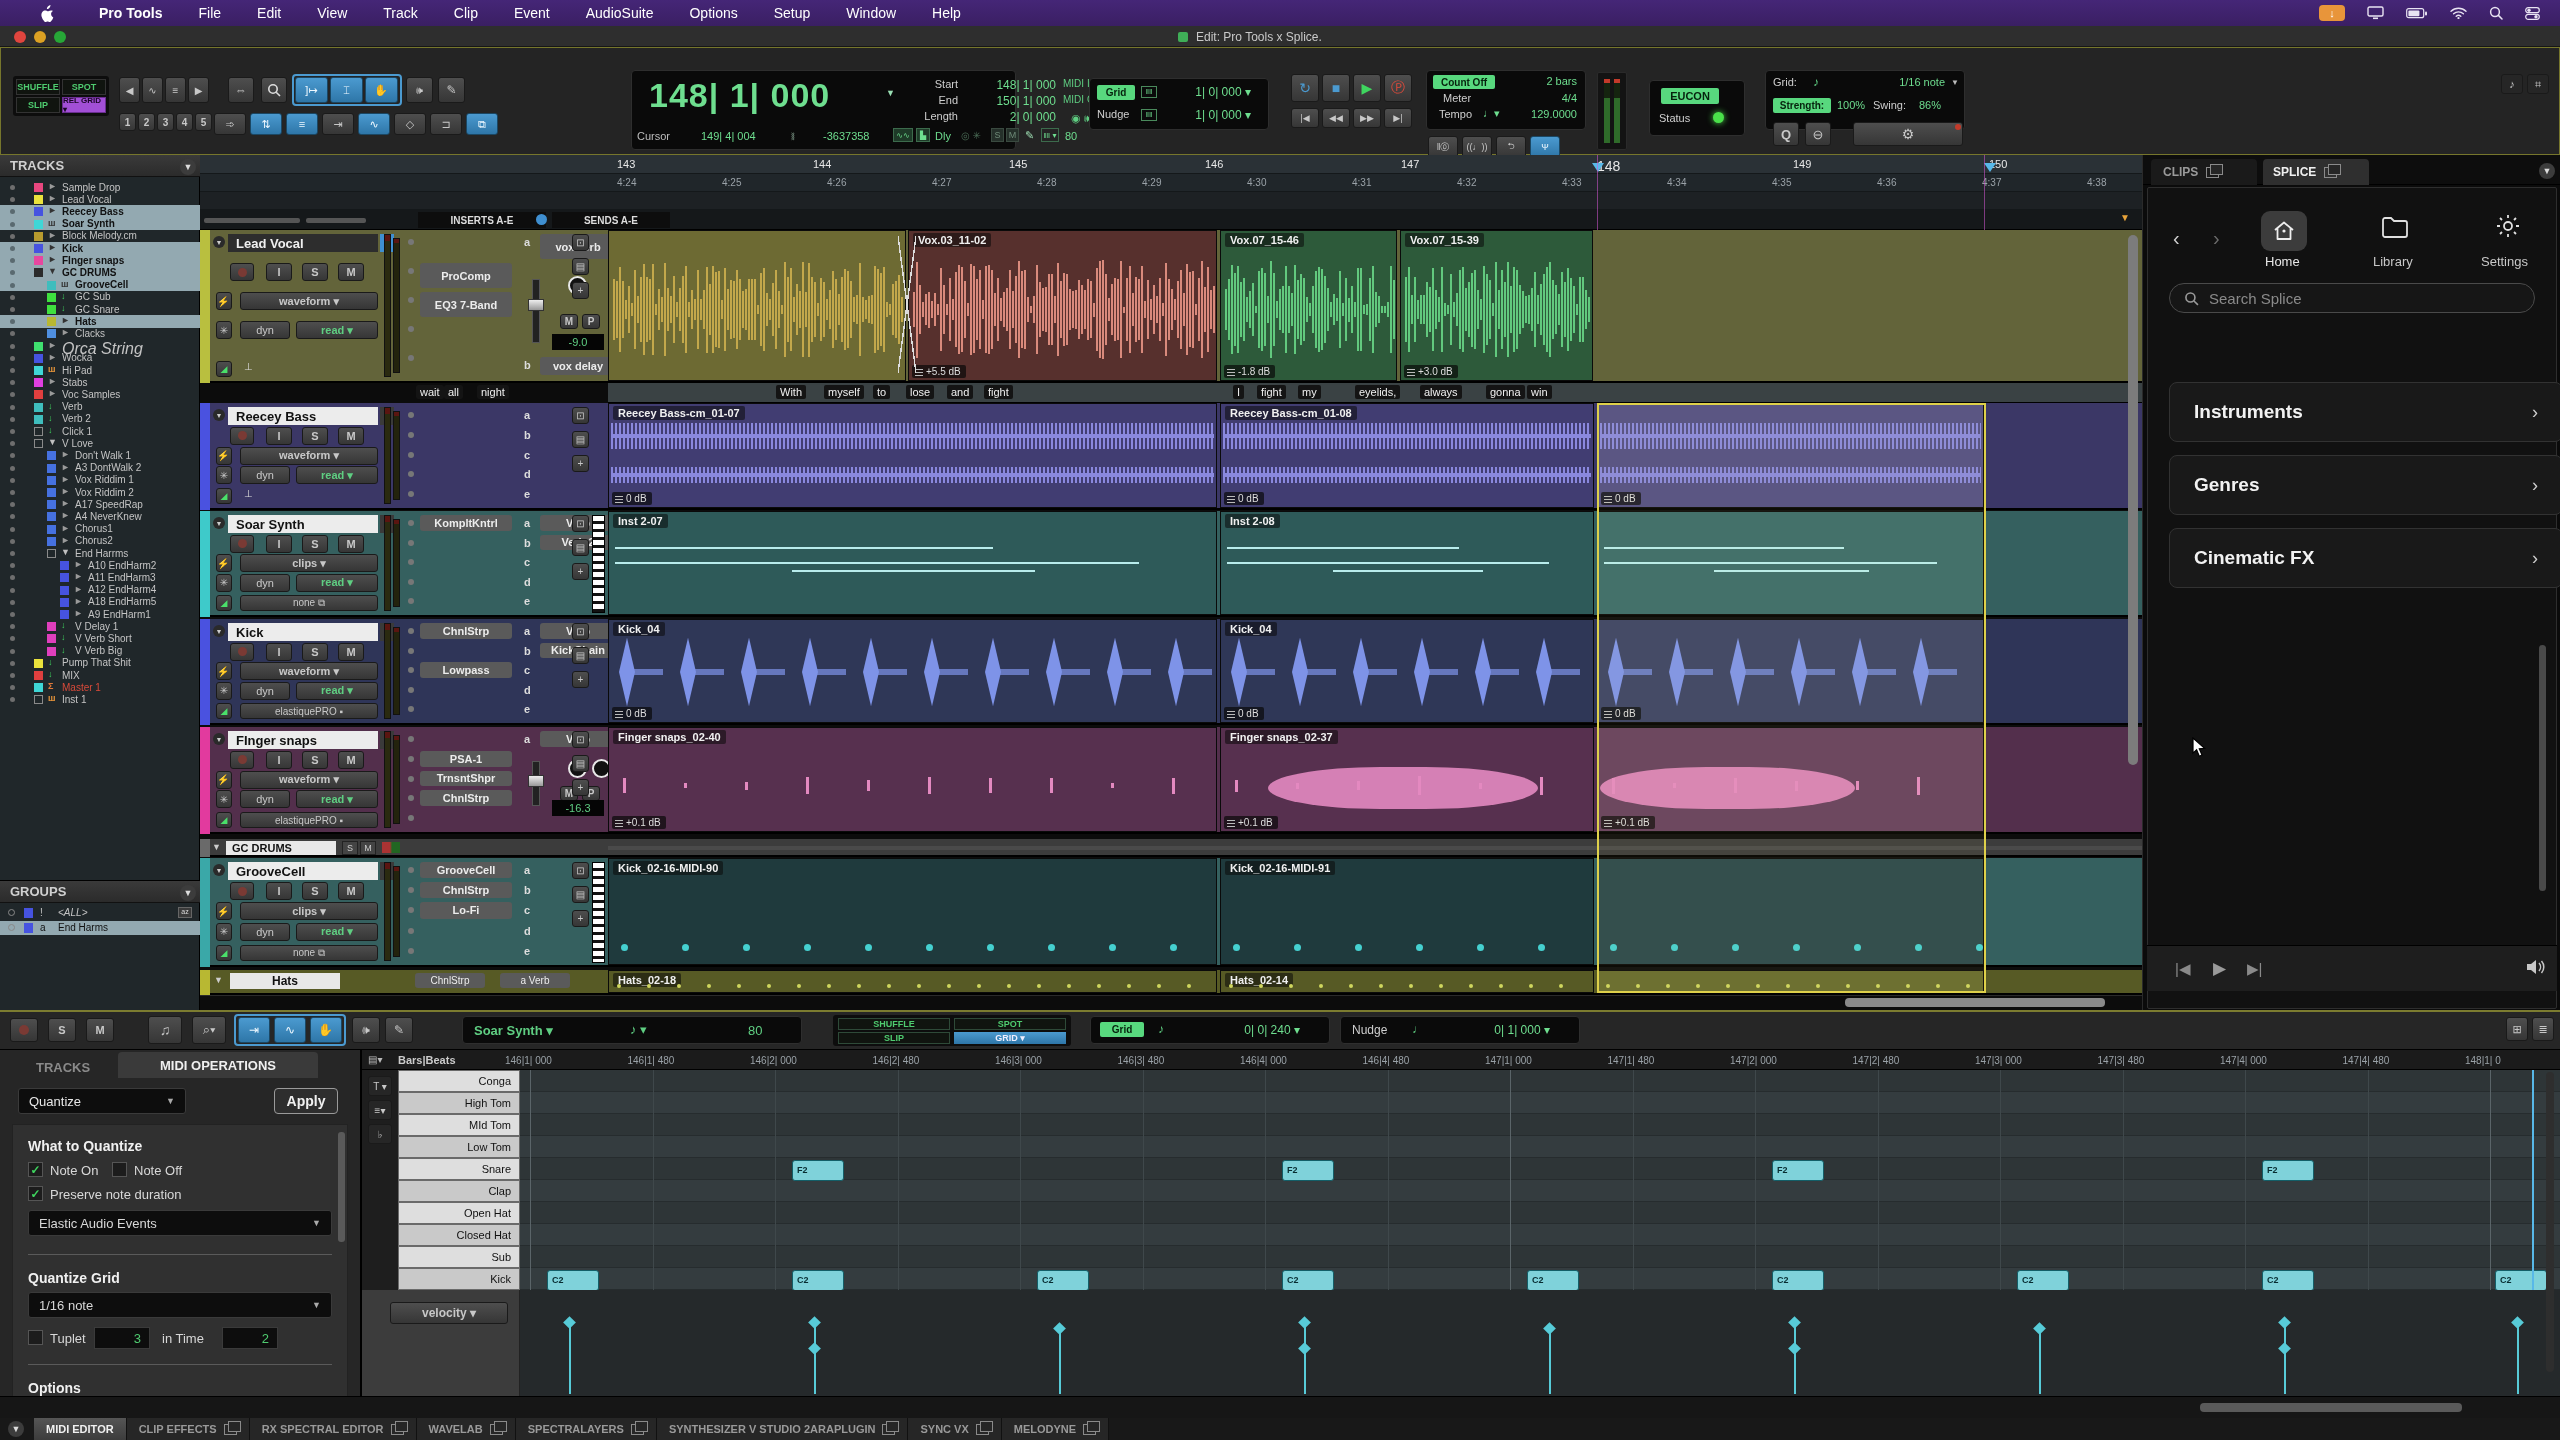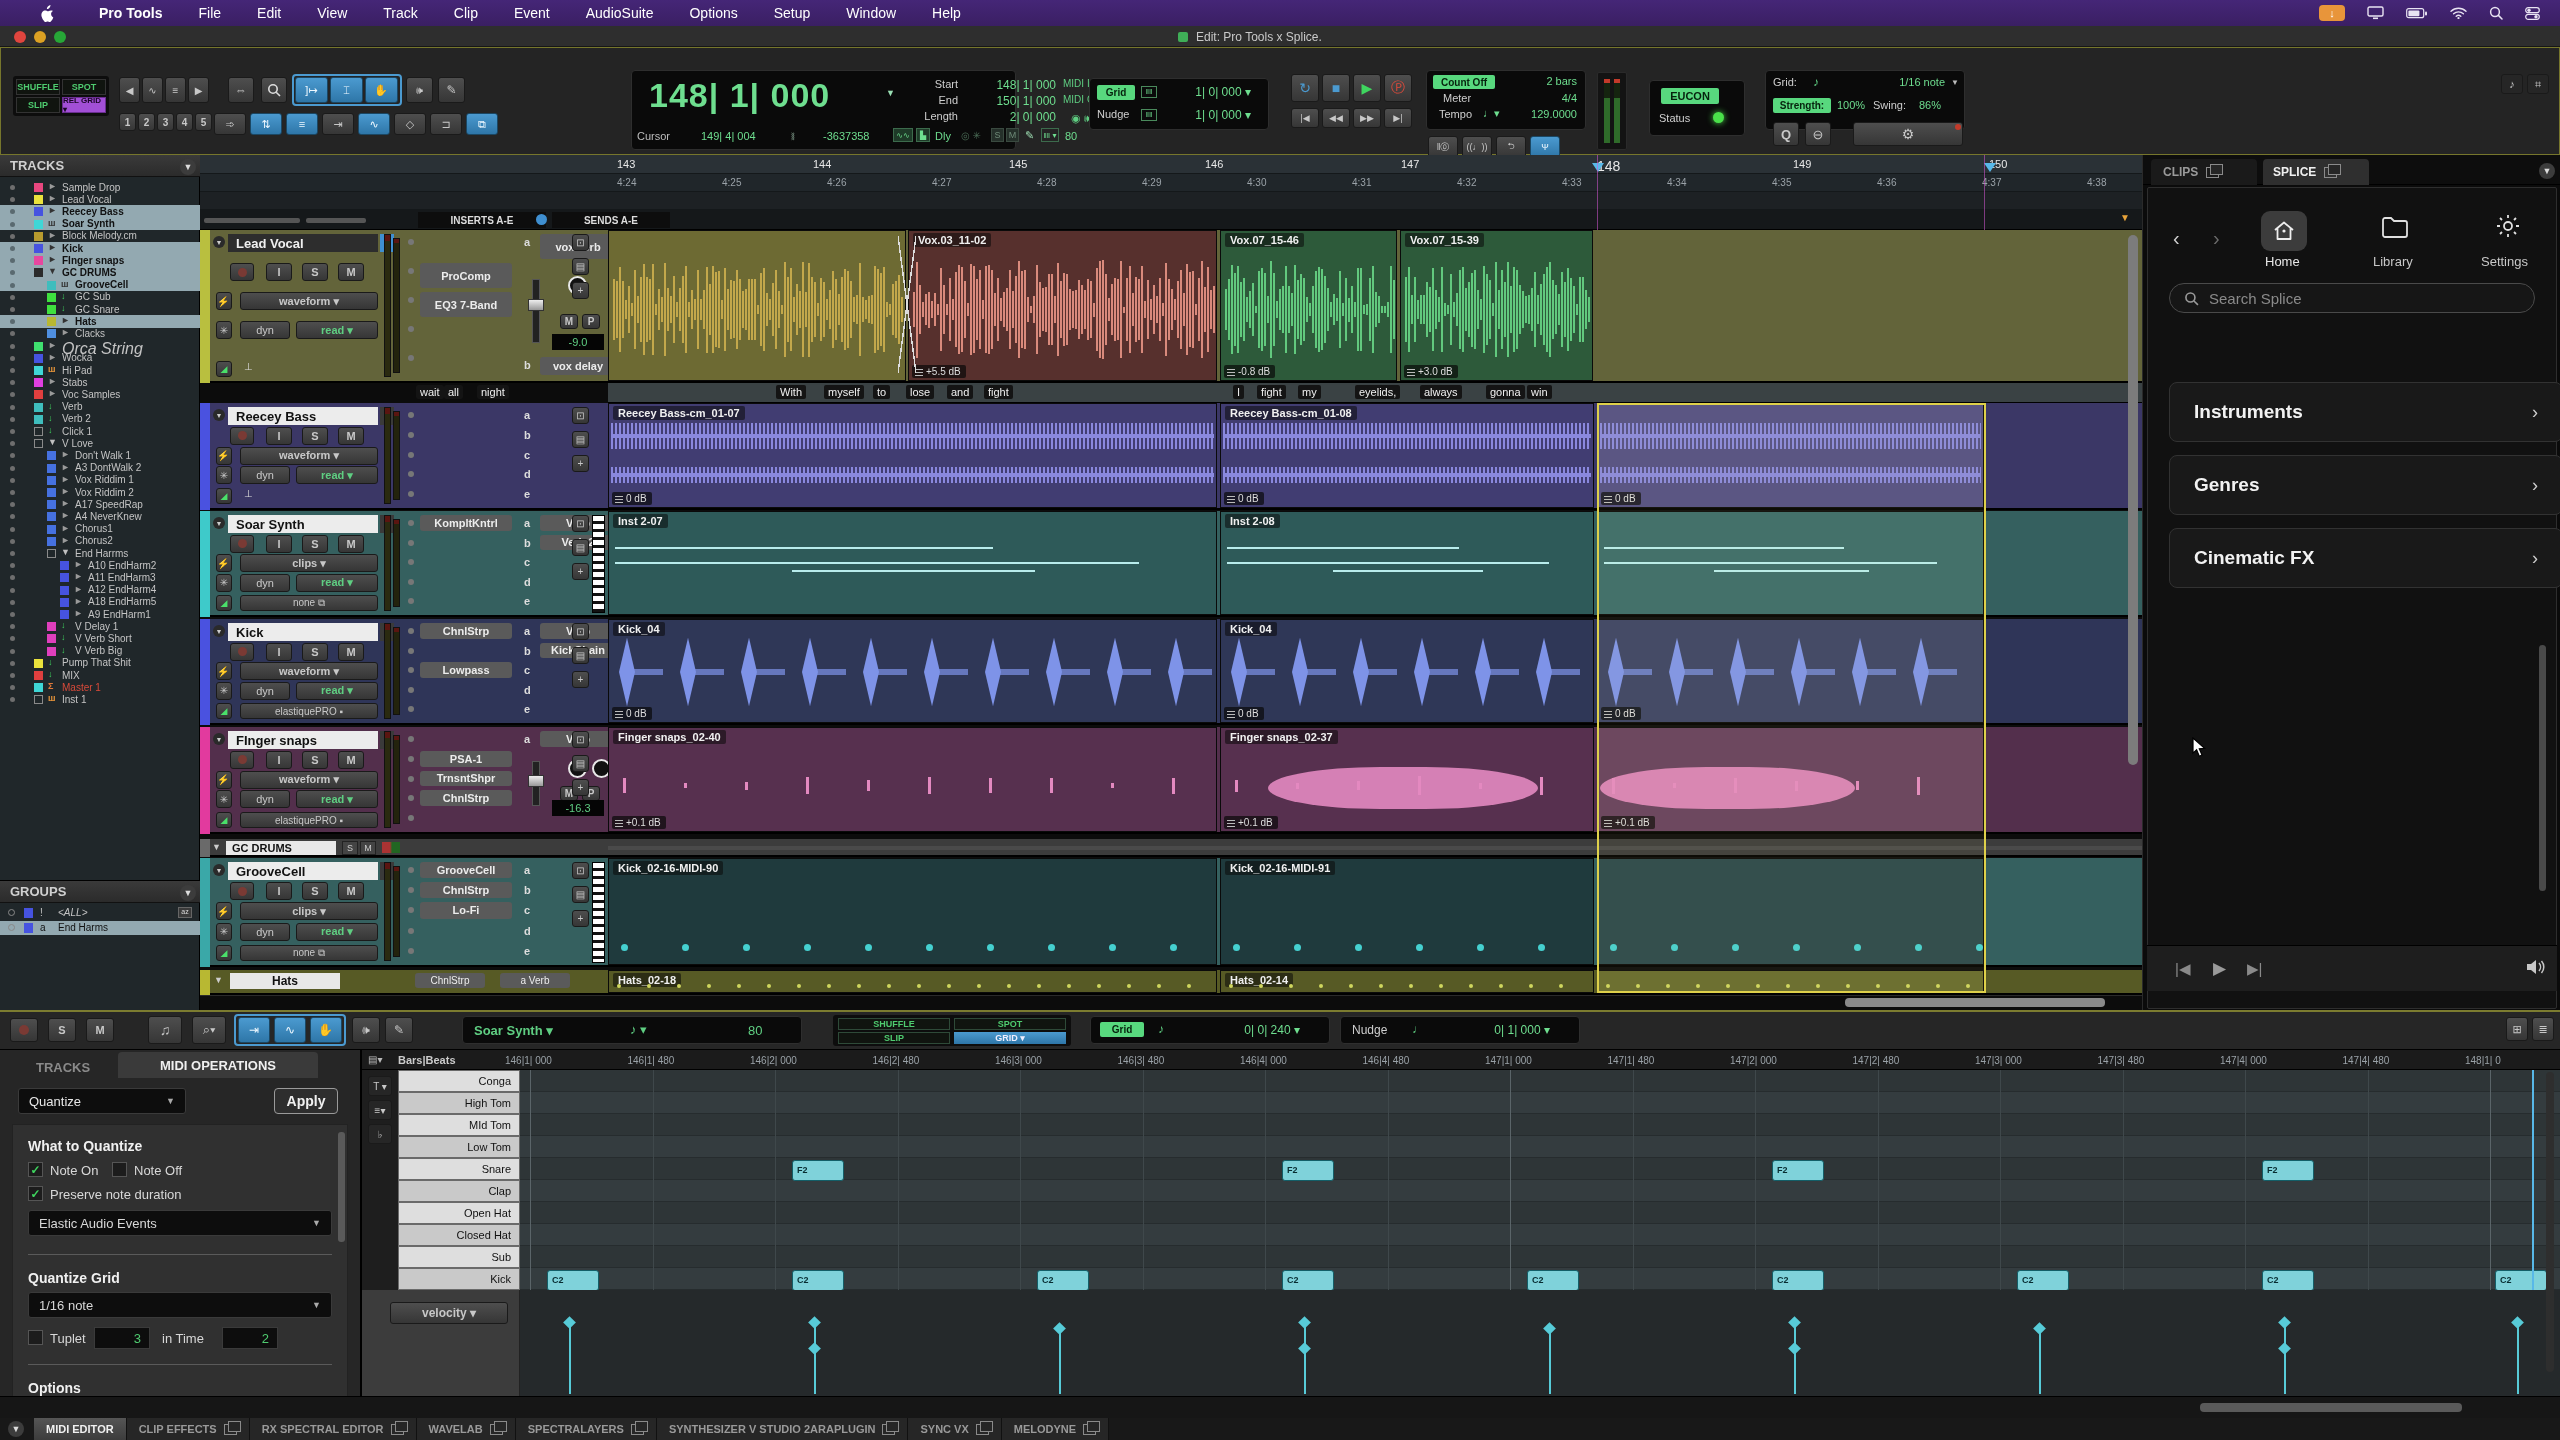--- a/index.html
+++ b/index.html
@@ -846,21 +846,21 @@
         <div style="position: absolute; box-sizing: border-box; left: 145px; top: 73.1576px; width: 2px; height: 10.7247px; background: rgb(98, 201, 126);"></div>
         <div style="position: absolute; box-sizing: border-box; left: 148px; top: 47.0965px; width: 2px; height: 62.847px; background: rgb(98, 201, 126);"></div>
         <div style="position: absolute; box-sizing: border-box; left: 151px; top: 34.6281px; width: 2px; height: 87.7839px; background: rgb(98, 201, 126);"></div>
         <div style="position: absolute; box-sizing: border-box; left: 154px; top: 61.0355px; width: 2px; height: 34.9689px; background: rgb(98, 201, 126);"></div>
         <div style="position: absolute; box-sizing: border-box; left: 157px; top: 64.9169px; width: 2px; height: 27.2062px; background: rgb(98, 201, 126);"></div>
         <div style="position: absolute; box-sizing: border-box; left: 160px; top: 75.0228px; width: 2px; height: 6.99447px; background: rgb(98, 201, 126);"></div>
         <div style="position: absolute; box-sizing: border-box; left: 163px; top: 75.0274px; width: 2px; height: 6.98524px; background: rgb(98, 201, 126);"></div>
         <div style="position: absolute; box-sizing: border-box; left: 166px; top: 71.1432px; width: 2px; height: 14.7536px; background: rgb(98, 201, 126);"></div>
         <div style="position: absolute; box-sizing: border-box; left: 169px; top: 34.9086px; width: 2px; height: 87.2228px; background: rgb(98, 201, 126);"></div>
         <div style="position: absolute; box-sizing: border-box; left: 172px; top: 48.819px; width: 2px; height: 59.4021px; background: rgb(98, 201, 126);"></div>
-        <div class="gainbadge" style="left: 3px;">-0.8 dB</div>
+        <div class="gainbadge" style="left: 3px;">-1.8 dB</div>
       </div>
       <div class="clip" style="position: absolute; box-sizing: border-box; left: 792px; top: 0px; width: 193px; height: 151px; background: rgb(45, 90, 58); border: 1px solid rgb(10, 10, 10); overflow: hidden;">
         <div class="cliplabel">Vox.07_15-39</div>
         <div style="position: absolute; box-sizing: border-box; left: 4px; top: 46.4777px; width: 2px; height: 64.0847px; background: rgb(98, 201, 126);"></div>
         <div style="position: absolute; box-sizing: border-box; left: 7px; top: 36.4653px; width: 2px; height: 84.1094px; background: rgb(98, 201, 126);"></div>
         <div style="position: absolute; box-sizing: border-box; left: 10px; top: 63.5952px; width: 2px; height: 29.8497px; background: rgb(98, 201, 126);"></div>
         <div style="position: absolute; box-sizing: border-box; left: 13px; top: 45.6608px; width: 2px; height: 65.7185px; background: rgb(98, 201, 126);"></div>
         <div style="position: absolute; box-sizing: border-box; left: 16px; top: 68.6249px; width: 2px; height: 19.7902px; background: rgb(98, 201, 126);"></div>
         <div style="position: absolute; box-sizing: border-box; left: 19px; top: 64.1508px; width: 2px; height: 28.7384px; background: rgb(98, 201, 126);"></div>
         <div style="position: absolute; box-sizing: border-box; left: 22px; top: 64.4564px; width: 2px; height: 28.1272px; background: rgb(98, 201, 126);"></div>

